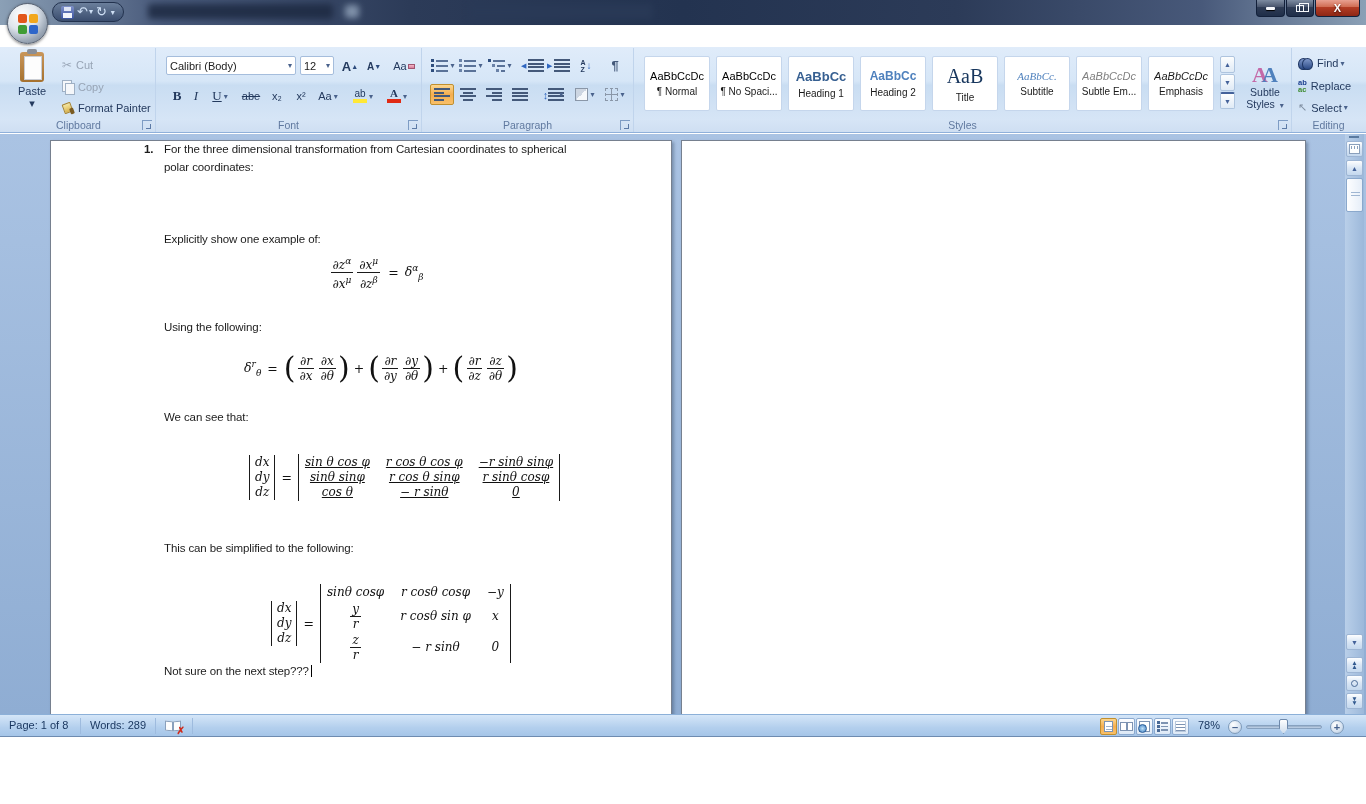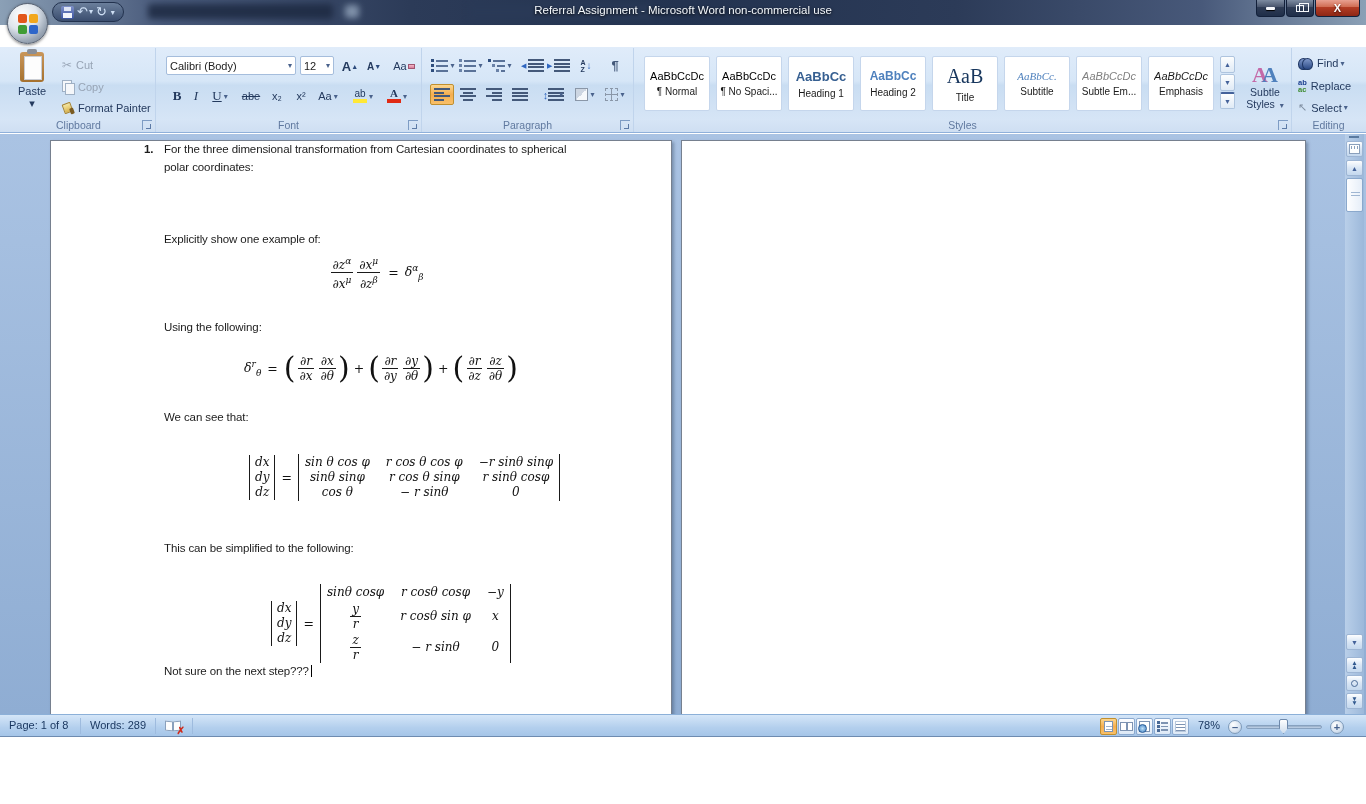--- a/index.html
+++ b/index.html
@@ -190,21 +190,20 @@
 </style>
 </head>
 <body>
 
 <div class="window">
 
   <div class="titlebar">
     <div class="blob b1"></div>
     <div class="blob b2"></div>
     <div class="blob b3"></div>
-    <div class="title-text">Referral Assignment - Microsoft Word non-commercial use</div>
     <div class="winbtns">
       <div class="winbtn min">
           <div class="minline"></div>
         </div>
       <div class="winbtn res">
           <div class="resbox"></div>
         </div>
       <div class="winbtn close">
           <span class="closex">X</span>
         </div>
@@ -578,21 +577,21 @@
 
       <span class="bodytext" style="left:113px;top:270px;">We can see that:</span>
 
       <div class="eqflex mathfont" style="left:198px;top:313px;">
         <span class="det">
           <span>dx</span>
             <span>dy</span>
             <span>dz</span>
         </span>
         <span class="eqsign">=</span>
-        <span class="detgrid" style="grid-template-columns:auto auto auto;">
+        <span class="detgrid" style="grid-template-columns:auto auto auto;text-decoration:underline;">
           <span>sin θ cos φ</span>
             <span>r cos θ cos φ</span>
             <span>−r sinθ sinφ</span>
           <span>sinθ sinφ</span>
             <span>r cos θ sinφ</span>
             <span>r sinθ cosφ</span>
           <span>cos θ</span>
             <span>− r sinθ</span>
             <span>0</span>
         </span>

